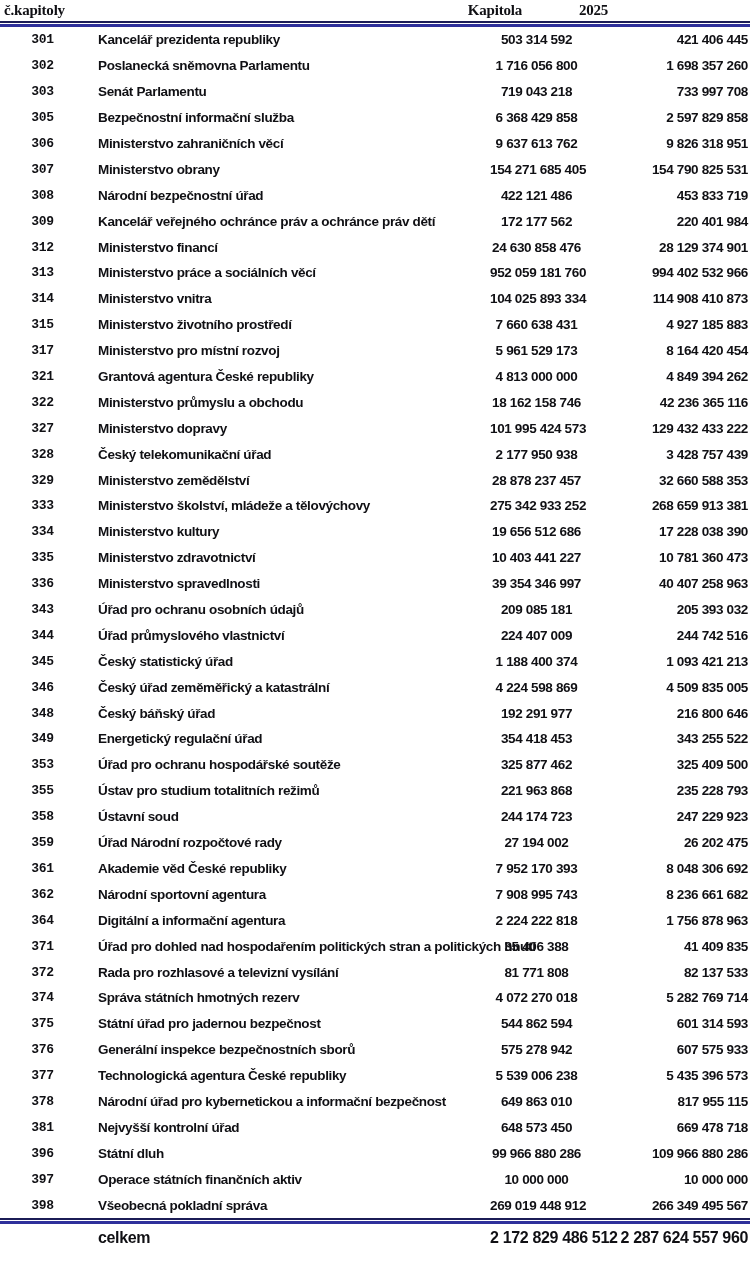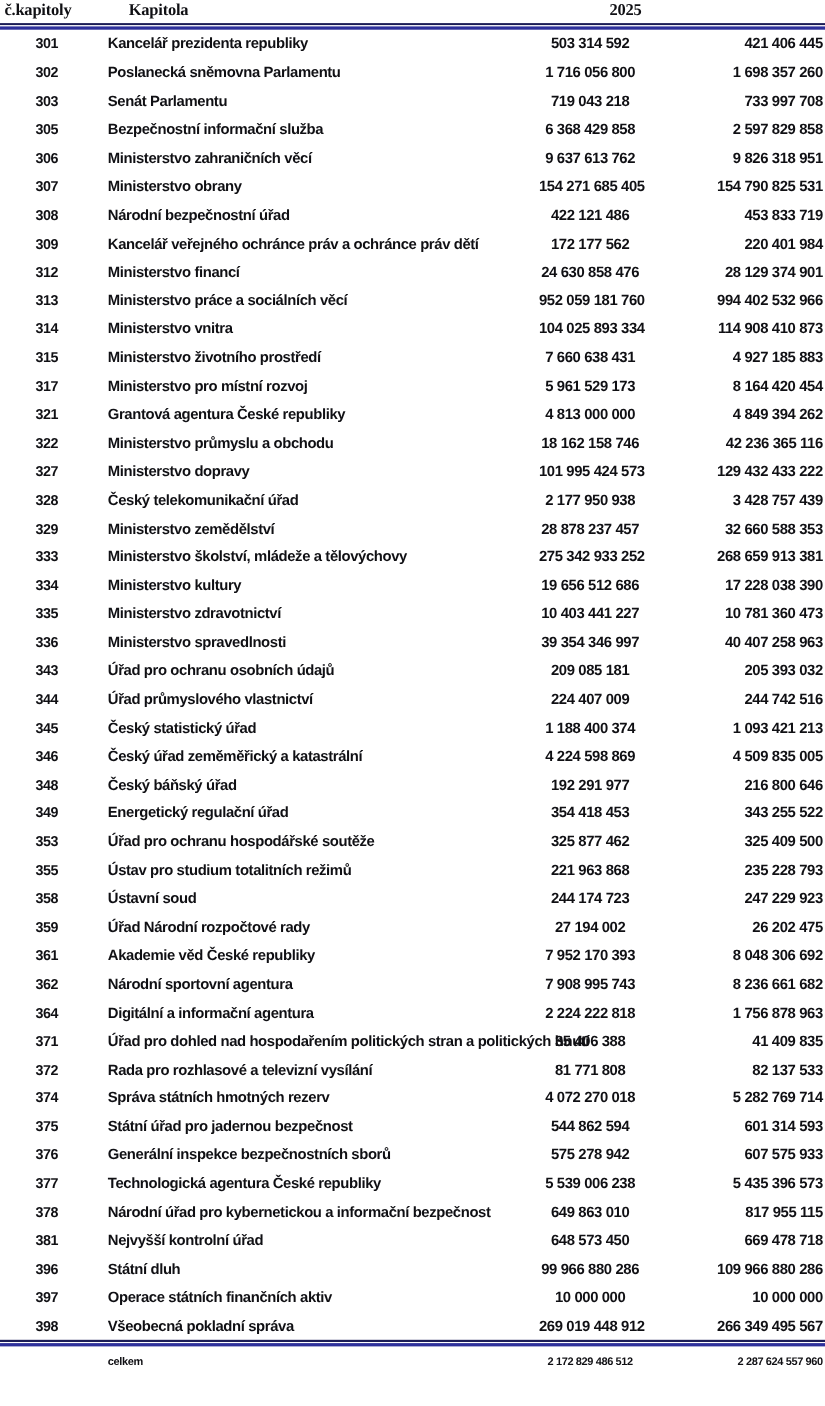--- a/index.html
+++ b/index.html
@@ -31,47 +31,47 @@
   
   .header-row {
     height: 21px;
     font-family: Liberation Serif, serif;
     font-weight: 700;
     font-size: 15px;
     letter-spacing: -0.2px;
     gap: 32px;
   }
   .h-num  { text-align: left;  padding-left: 4px; }
-  .h-name { text-align: left; }
-  .h-2025 { text-align: left; padding-right: 16px; }
+  .h-name { text-align: right; }
+  .h-2025 { text-align: center; padding-right: 16px; }
   .h-2026 { text-align: right; padding-right: 28px; }
 
   
   .double-rule { width: 750px; }
   .double-rule .thin  { height: 2px; background: #1b1c56; }
   .double-rule .gap   { height: 1px; background: #ffffff; }
   .double-rule .thick { height: 3px; background: #2e309b; }
 
   
   .body-row {
     height: 25.9px;
     font-weight: 700;
     font-size: 13.5px;
     letter-spacing: -0.35px;
   }
-  .c-num  { text-align: center; font-size: 13px; }
+  .c-num  { text-align: center; font-size: 13px; font-family: Liberation Mono, monospace; }
   .c-name { text-align: left; padding-left: 13px; }
   .c-2025 { text-align: center; padding-right: 2px; }
   .c-2026 { text-align: right; padding-right: 2px; }
 
   
   .total-row {
     height: 29px;
     font-weight: 700;
-    font-size: 10px;
+    font-size: 16px;
     letter-spacing: -0.35px;
   }
 </style>
 </head>
 <body>
 
 <div class="page">
 
   <div class="row header-row">
     <div class="cell h-num">č.kapitoly</div>

